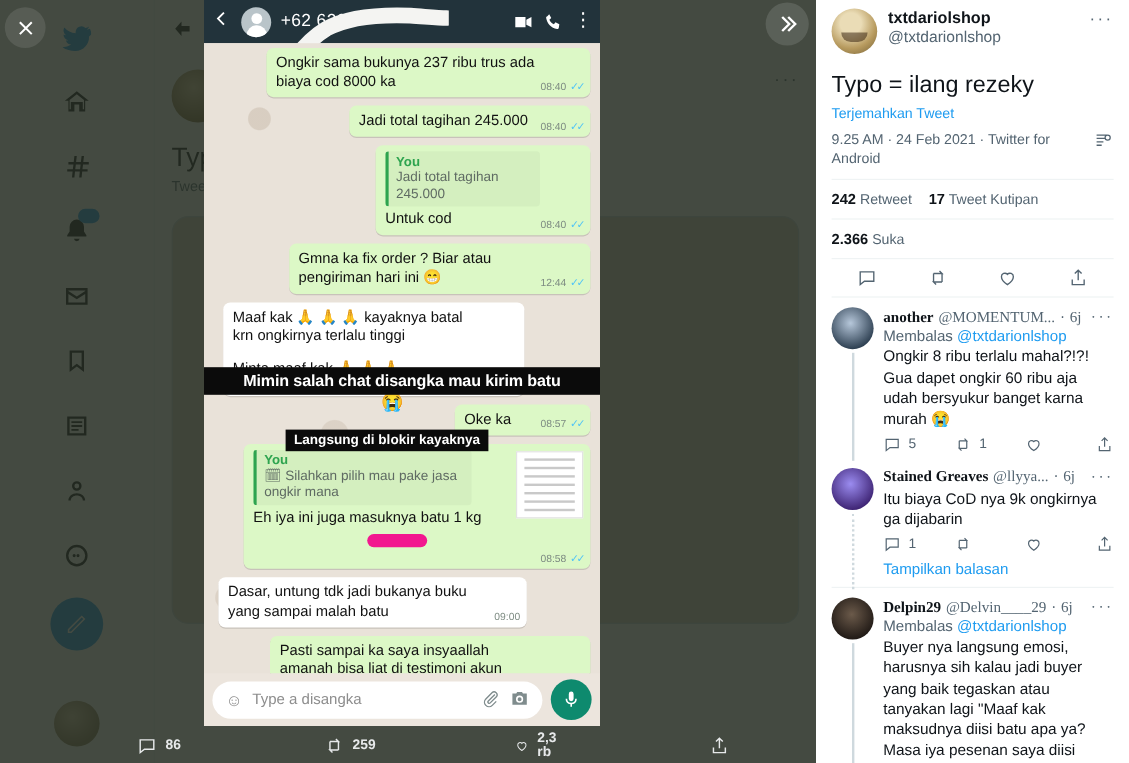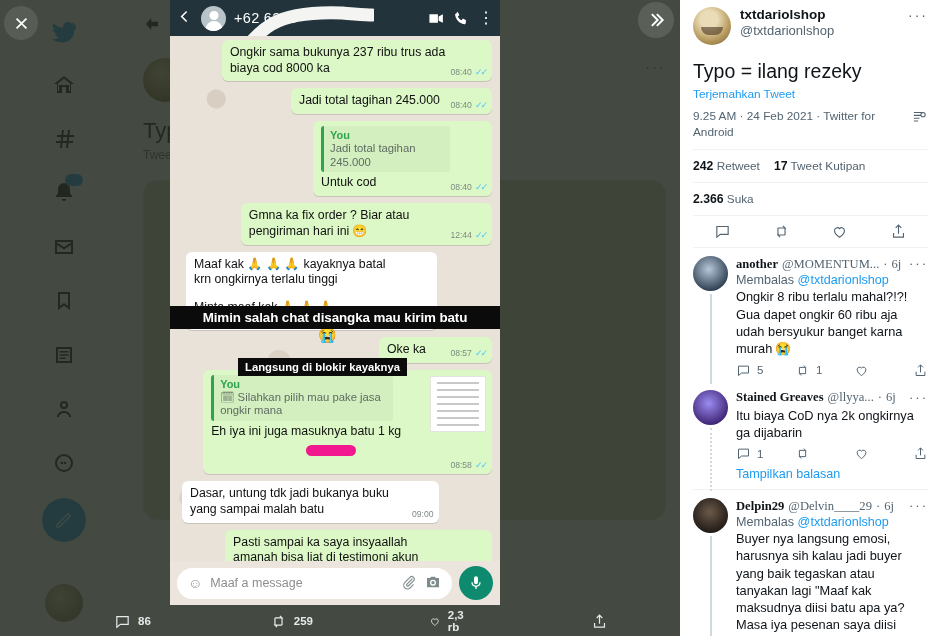--- a/index.html
+++ b/index.html
@@ -653,21 +653,21 @@
           <span>Pasti sampai ka saya insyaallah amanah bisa liat di testimoni akun @kajian_seru</span>
           
         </div>
       </div>
 
     </div>
 
     <div class="wa-foot">
       <div class="wa-input">
         <span class="smile">☺</span>
-        <span class="ph">Maaf a message</span>
+        <span class="ph">Type a disangka</span>
         <span class="ic">
           <svg viewBox="0 0 24 24">
               <path d="M16.5 6.5 8.3 14.7a2.5 2.5 0 0 0 3.6 3.5l7.4-7.4a4.5 4.5 0 0 0-6.4-6.4l-7.7 7.7a6.5 6.5 0 0 0 9.2 9.2l5-5-1.2-1.2-5 5a4.8 4.8 0 0 1-6.8-6.8l7.7-7.7a2.8 2.8 0 0 1 4 4l-7.4 7.4a.8.8 0 0 1-1.2-1.1l8.2-8.2-1.2-1.2z"></path>
             </svg>
         </span>
         <span class="ic">
           <svg viewBox="0 0 24 24">
               <path d="M9 4h6l1.2 2H21v14H3V6h4.8L9 4zm3 4.5A4.5 4.5 0 1 0 12 17.5 4.5 4.5 0 0 0 12 8.5zm0 2a2.5 2.5 0 1 1 0 5 2.5 2.5 0 0 1 0-5z"></path>
             </svg>
         </span>
@@ -822,21 +822,21 @@
       <div class="r-av a2"></div>
       <div class="r-thread dotted"></div>
       <div class="r-body">
         <div class="r-line1">
           <span class="r-nm">Stained Greaves</span>
           <span class="r-hd">@llyya...</span>
           <span class="r-dot">·</span>
           <span class="r-age">6j</span>
           <span class="r-dots">···</span>
         </div>
-        <div class="r-text">Itu biaya CoD nya 2k ongkirnya ga dijabarin</div>
+        <div class="r-text">Itu biaya CoD nya 9k ongkirnya ga dijabarin</div>
         <div class="r-acts">
           <div class="r-ac">
             <svg viewBox="0 0 24 24">
                 <path d="M4 5h16v11H9l-5 4V5z"></path>
               </svg>
             <span>1</span>
           </div>
           <div class="r-ac">
             <svg viewBox="0 0 24 24">
                 <path d="M7 7h10l-3-3M17 17H7l3 3M7 7v10M17 17V7"></path>

